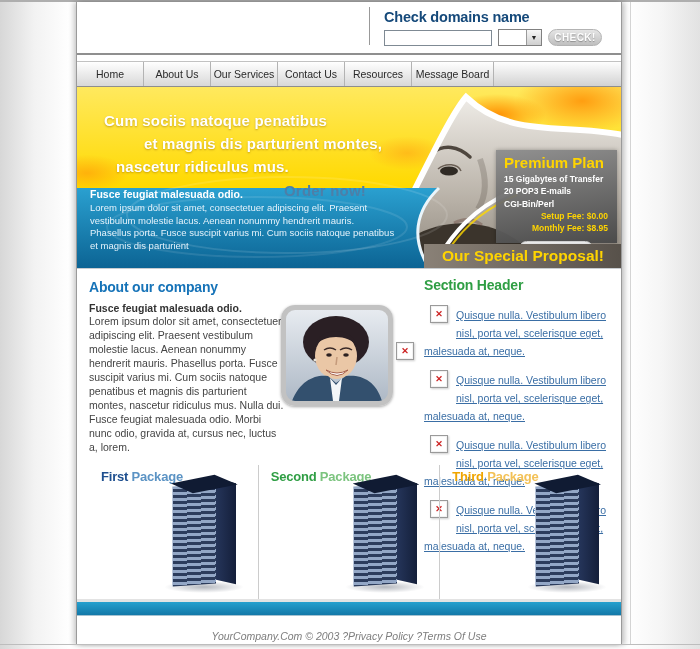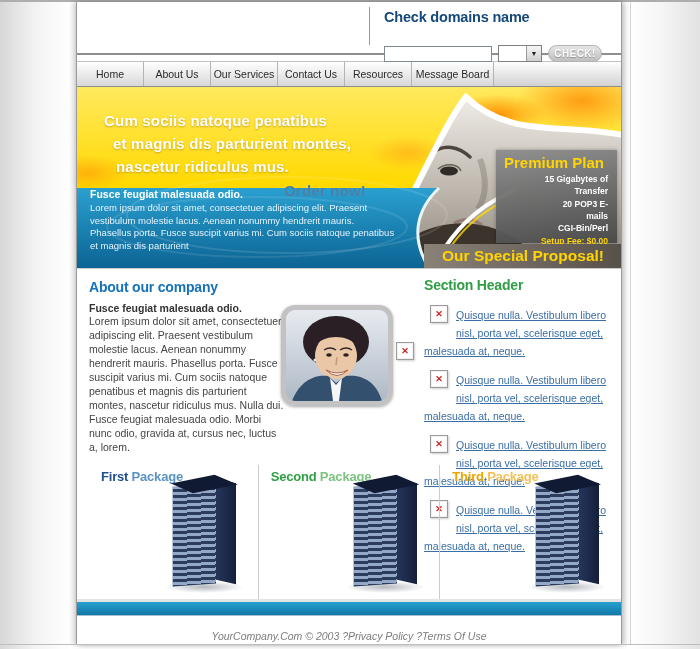--- a/index.html
+++ b/index.html
@@ -15,21 +15,21 @@
   .page {
     position:absolute; left:76px; top:2px; width:546px; height:643px;
     background:#fff; border-left:1px solid #9a9a9a; border-right:1px solid #9a9a9a;
     box-shadow:-3px 0 5px rgba(0,0,0,.18), 3px 0 5px rgba(0,0,0,.22);
   }
 
   
   .header { position:relative; height:53px; background:#fff; border-bottom:2px solid #8f8f8f; }
   .header-divider { position:absolute; left:292px; top:5px; bottom:8px; width:1px; background:#999; }
   .domain-box { position:absolute; left:307px; top:7px; }
-  .domain-title { font-size:14.5px; font-weight:bold; color:#15497a; letter-spacing:-.2px; margin-bottom:20px; }
+  .domain-title { font-size:14.5px; font-weight:bold; color:#15497a; letter-spacing:-.2px; margin-bottom:4px; }
   .domain-row { display:flex; align-items:center; gap:6px; }
   .domain-input { width:108px; height:16px; border:1px solid #7f8a94; font-size:11px; padding:0 3px; }
   .tld-select { width:44px; height:17px; border:1px solid #808080; background:#fff; display:flex; align-items:stretch; cursor:pointer; }
   .tld-select .arrow-btn { margin-left:auto; width:15px; background:linear-gradient(#f6f6f6,#cfcfcf); border-left:1px solid #9a9a9a; display:flex; align-items:center; justify-content:center; font-size:7px; color:#222; }
   .check-btn {
     width:54px; height:17px; border:1px solid #b3b3b3; border-radius:9px;
     background:linear-gradient(#e5e5e5,#bfbfbf); color:#fdfdfd; font-size:10px; font-weight:bold;
     letter-spacing:.4px; text-shadow:0 1px 1px #8f8f8f; cursor:pointer;
   }
 
@@ -44,33 +44,33 @@
   .banner { position:relative; height:181px; overflow:hidden; background:
       radial-gradient(ellipse 70px 30px at 420px 28px, rgba(255,140,0,.95), rgba(255,140,0,0) 70%),
       radial-gradient(ellipse 95px 45px at 505px 14px, rgba(255,150,10,.9), rgba(255,150,10,0) 70%),
       radial-gradient(ellipse 55px 24px at 330px 66px, rgba(255,160,20,.55), rgba(255,160,20,0) 70%),
       radial-gradient(ellipse 60px 26px at 10px 86px, rgba(255,150,10,.6), rgba(255,150,10,0) 70%),
       linear-gradient(180deg,#ffe95e,#ffd900 55%,#f6c900);
   }
   .banner-art { position:absolute; inset:0; }
   .hero { position:absolute; left:0; top:22px; color:#fff; font-size:15px; font-weight:bold; letter-spacing:.2px; text-shadow:0 1px 2px rgba(150,110,0,.55); line-height:23px; }
   .hero .l1 { margin-left:27px; }
-  .hero .l2 { margin-left:36px; }
+  .hero .l2 { margin-left:67px; }
   .hero .l3 { margin-left:39px; }
   .order-now { margin-left:207px; margin-top:1px; color:#4d7fa8; text-shadow:none; cursor:pointer; display:inline-block; }
   .intro { position:absolute; left:13px; top:101px; width:305px; color:#e4f2fb; }
   .intro .intro-head { font-size:10.5px; font-weight:bold; color:#fff; margin-bottom:2px; }
   .intro .intro-body { font-size:9.5px; line-height:1.32; }
   .premium {
     position:absolute; left:419px; top:63px; width:121px; height:93px; padding:4px 9px 9px 8px;
     background:linear-gradient(170deg, rgba(140,140,140,.93), rgba(72,72,72,.96));
     box-shadow:0 0 4px rgba(0,0,0,.3);
   }
   .premium-title { font-size:15px; font-weight:bold; color:#ffd400; margin-bottom:2px; }
-  .premium-feature { font-size:8.5px; font-weight:bold; color:#fff; text-align:right; line-height:1.45;margin-left:40px; }
+  .premium-feature { font-size:8.5px; font-weight:bold; color:#fff; text-align:left; line-height:1.45; }
   .premium-fee { font-size:8.5px; font-weight:bold; color:#ffd400; text-align:right; line-height:1.45; }
   .order-now-btn {
     display:block; width:74px; height:15px; margin:6px auto 0; border:1px solid #cfcfcf; border-radius:8px;
     background:linear-gradient(#ececec,#9a9a9a); color:#fff; font-size:7.5px; font-weight:bold; letter-spacing:.4px;
     text-shadow:0 1px 1px #777; cursor:pointer;
   }
   .proposal {
     position:absolute; left:347px; top:157px; width:198px; height:24px; line-height:24px; text-align:center;
     background:linear-gradient(90deg,#8a8177,#57514a); color:#ffd400; font-size:15.5px; font-weight:bold;
   }

